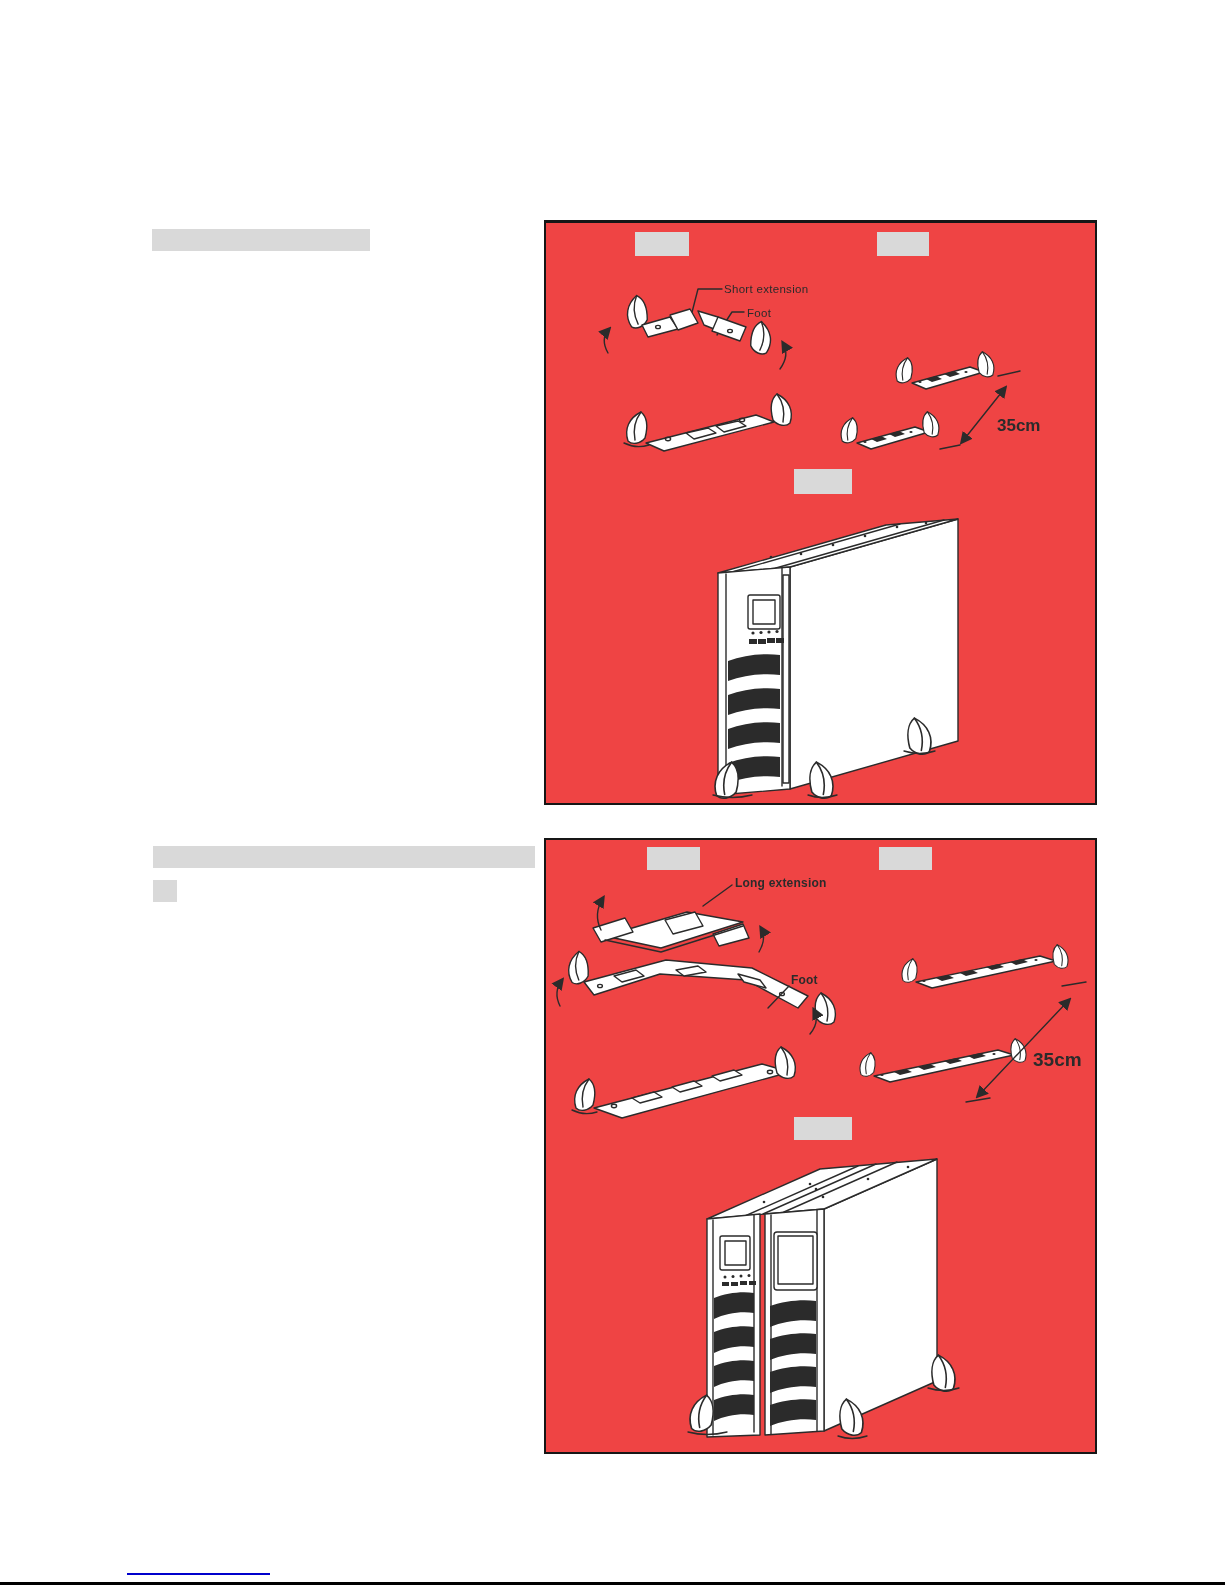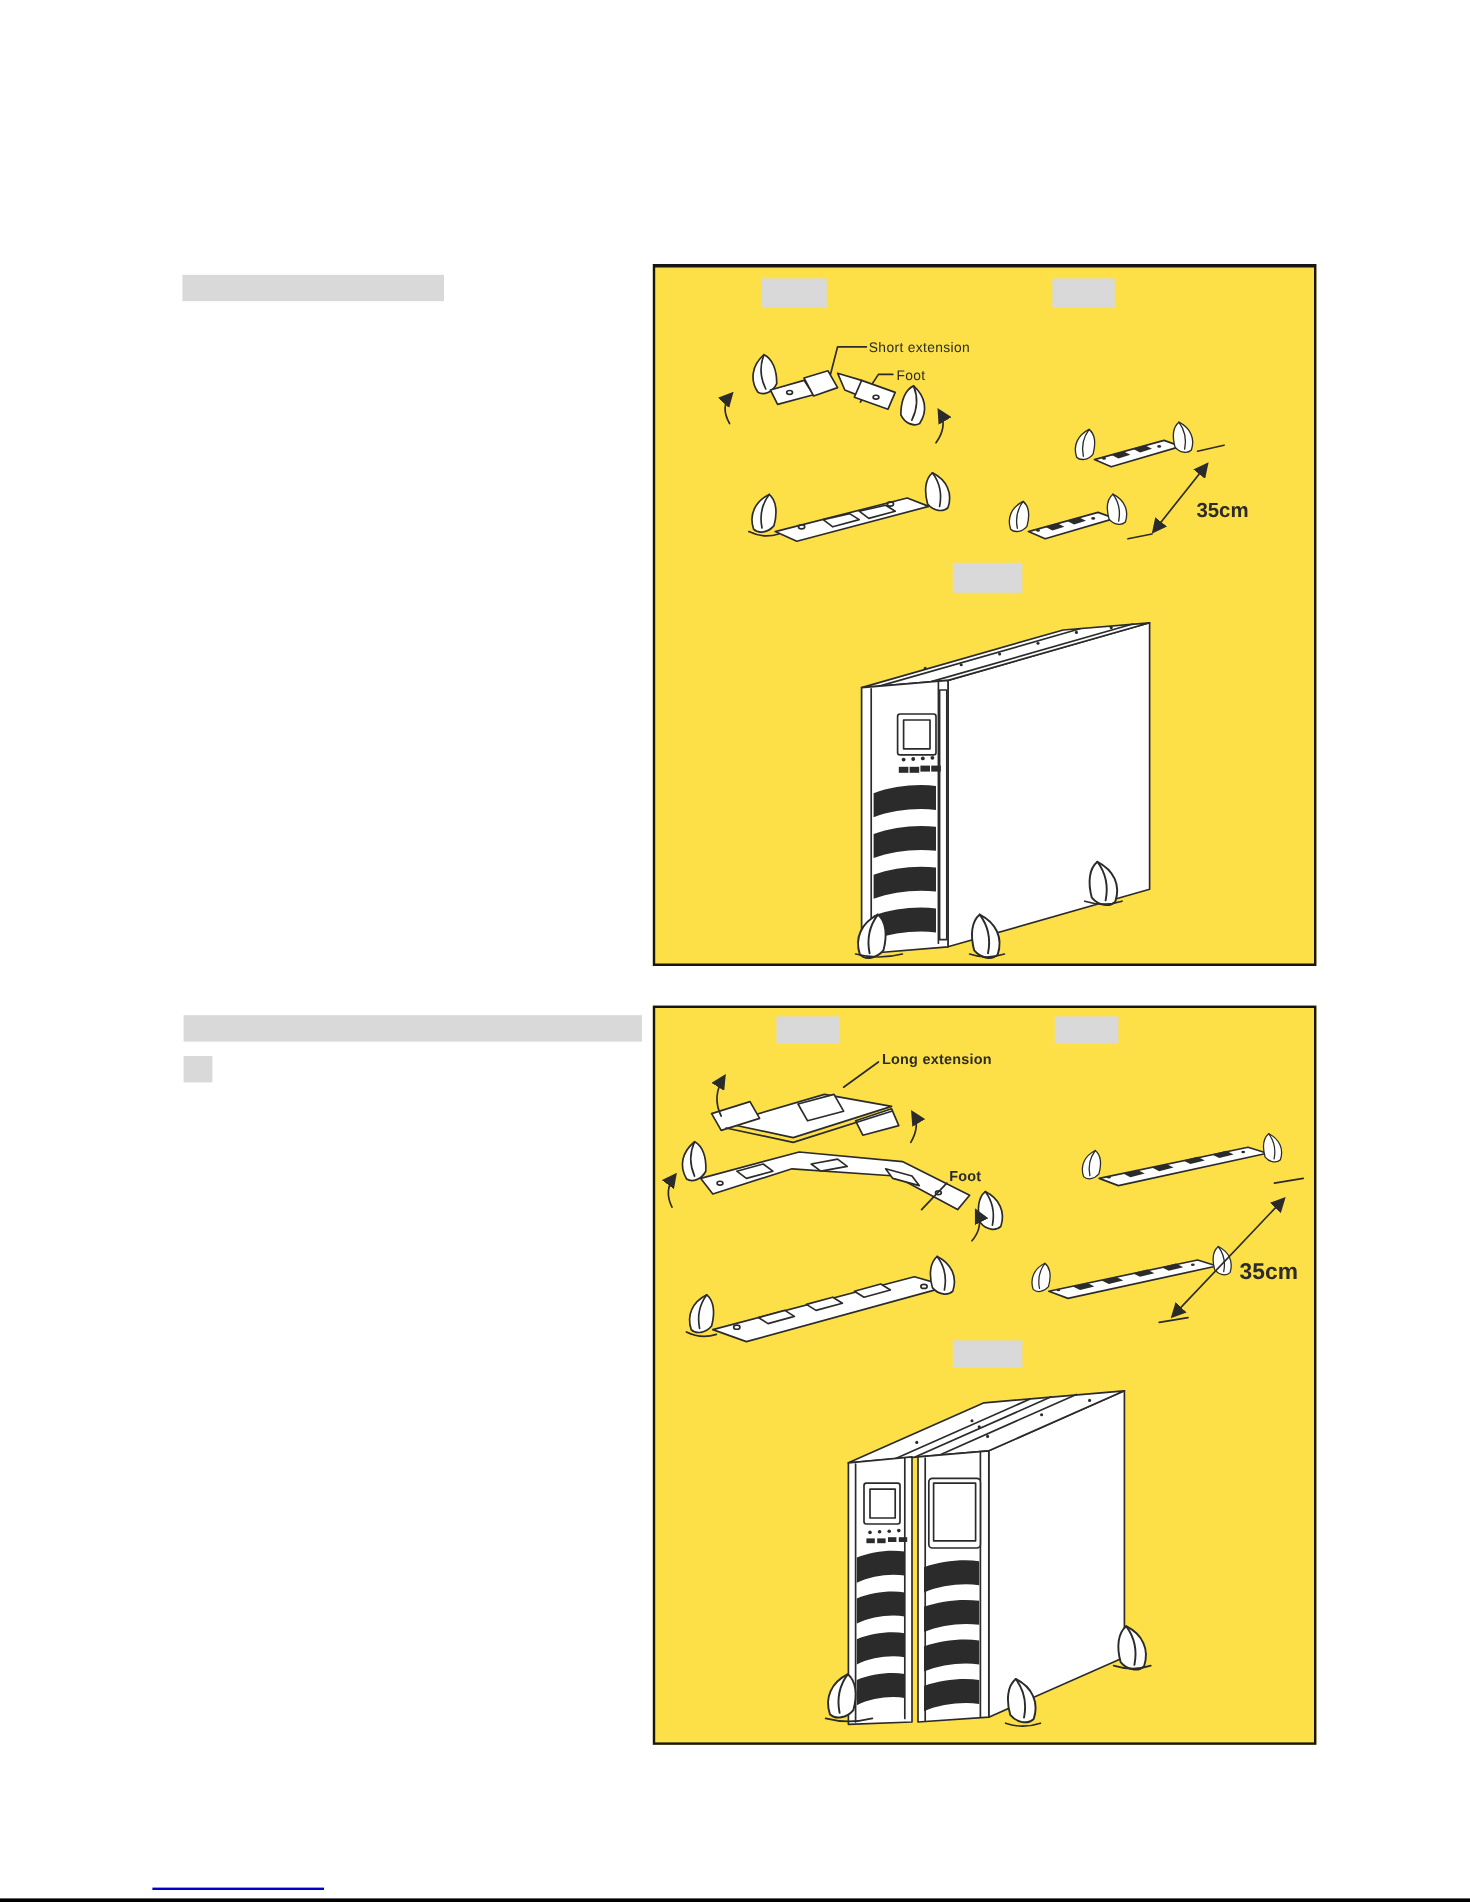--- a/index.html
+++ b/index.html
@@ -1,19 +1,19 @@
 <!DOCTYPE html>
 <html style="--line: #2b2b2b; --redaction: #d9d9d9; --link: #0000cc;"><head>
 <meta charset="utf-8">
 <style>
   html,body{margin:0;padding:0;background:#ffffff;}
   .page{position:relative;width:1225px;height:1585px;background:#fff;overflow:hidden;
         font-family:"Liberation Sans",sans-serif;}
   .redact{position:absolute;background:var(--redaction,#d9d9d9);}
-  .figure{position:absolute;border:2px solid #161616;background:#fde047;box-sizing:border-box;}
+  .figure{position:absolute;border:2px solid #161616;background:#ef4444;box-sizing:border-box;}
   #fig1{left:544px;top:220px;width:553px;height:585px;border-top-width:3px;}
   #fig2{left:544px;top:838px;width:553px;height:616px;}
   #bar1{left:152px;top:229px;width:218px;height:22px;}
   #bar2{left:153px;top:846px;width:382px;height:22px;}
   #sq2{left:153px;top:880px;width:24px;height:22px;}
   .blue-line{position:absolute;left:127px;top:1573px;width:143px;height:2px;
              background:var(--link,#0000cc);cursor:pointer;}
   .bottom-edge{position:absolute;left:0;top:1582px;width:1225px;height:3px;background:#000;}
   svg{display:block;}
   svg text{font-family:"Liberation Sans",sans-serif;fill:var(--line,#2b2b2b);}

